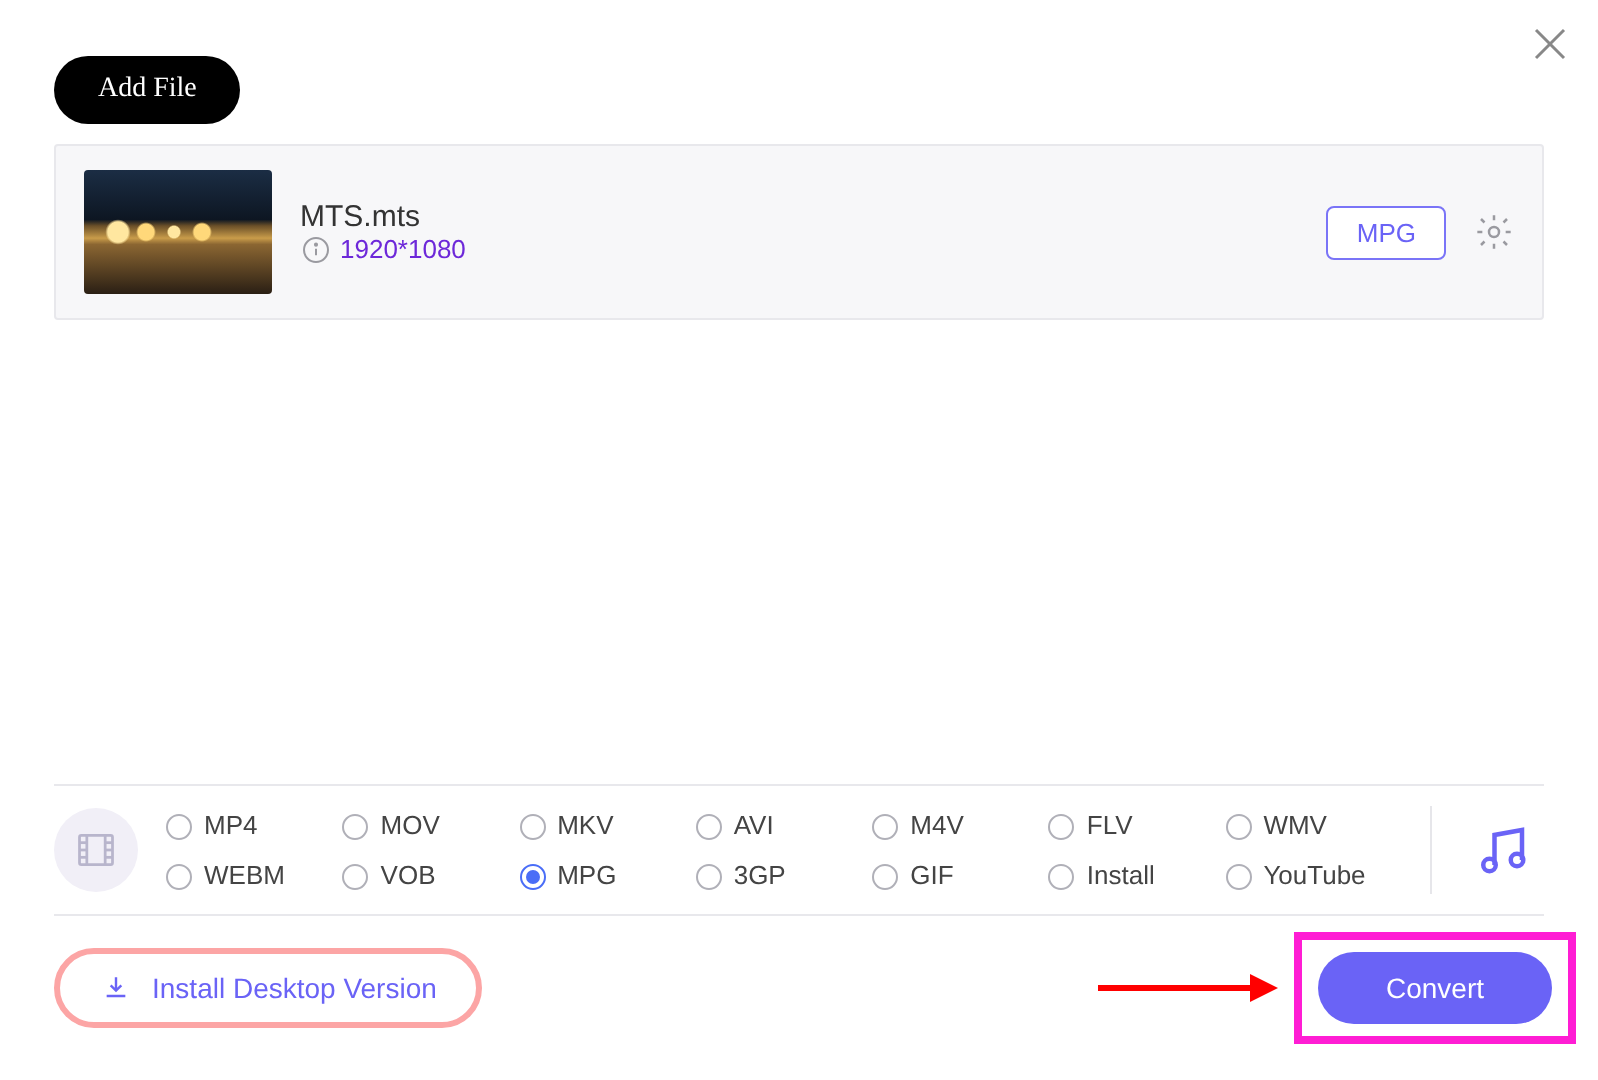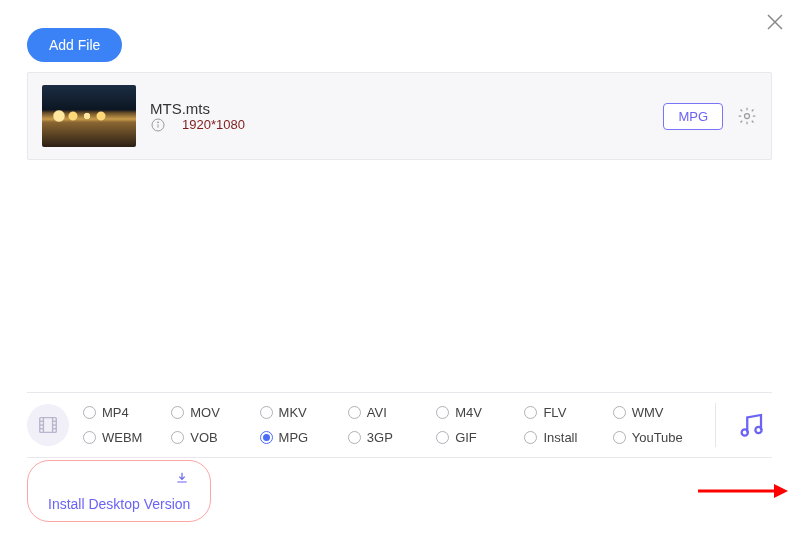--- a/index.html
+++ b/index.html
@@ -18,27 +18,28 @@
   width: 24px;
   height: 24px;
   cursor: pointer;
   color: #888;
 }
 .close-btn svg { width: 100%; height: 100%; }
 .top-bar {
   padding: 28px 27px 10px 27px;
 }
 .add-file-btn {
-  background: #3b82f6;
+  background: #000000;
   color: #fff;
   border: none;
   border-radius: 20px;
   padding: 9px 22px;
   font-size: 14px;
   cursor: pointer;
+  font-family: Liberation Serif, serif;
 }
 .file-list {
   padding: 0 27px;
 }
 .file-item {
   background: #f7f7f9;
   border: 1px solid #e8e8ec;
   border-radius: 2px;
   display: flex;
   align-items: center;
@@ -64,22 +65,22 @@
 }
 .file-meta { flex: 1; }
 .file-name {
   font-size: 15px;
   color: #333;
   margin-bottom: 0;
 }
 .file-dim {
   display: flex;
   align-items: center;
-  gap: 16px;
-  color: #7f1d1d;
+  gap: 4px;
+  color: #6d28d9;
   font-size: 13px;
 }
 .info-icon { width: 16px; height: 16px; }
 .file-right {
   display: flex;
   align-items: center;
   gap: 14px;
 }
 .fmt-badge {
   border: 1px solid #7a74f7;
@@ -114,21 +115,21 @@
 .video-icon-wrap svg { width: 22px; height: 22px; }
 .format-grid {
   flex: 1;
   display: grid;
   grid-template-columns: repeat(6, 1fr);
   grid-template-rows: 1fr 1fr;
   row-gap: 10px;
 }
 .fmt-opt {
   display: flex;
-  align-items: center;
+  align-items: flex-end;
   gap: 6px;
   font-size: 13px;
   color: #444;
   cursor: pointer;
 }
 .radio {
   width: 13px; height: 13px;
   border: 1.5px solid #b0b0b8;
   border-radius: 50%;
   display: inline-flex;
@@ -151,31 +152,30 @@
   margin: 0 6px;
 }
 .bottom-bar {
   position: absolute;
   left: 27px; right: 11px; bottom: 18px;
   display: flex;
   align-items: center;
   justify-content: space-between;
 }
 .install-btn {
-  border: 1px solid #fca5a5;
+  border: 3px solid #fca5a5;
   background: #fff;
   color: #6a63f6;
   border-radius: 22px;
   padding: 9px 20px;
   font-size: 14px;
   display: flex;
-  align-items: flex-end;
+  align-items: flex-start;
   gap: 10px;
   cursor: pointer;
-  flex-direction: column;
 }
 .install-btn svg { width: 16px; height: 16px; }
 .right-group { display: flex; align-items: center; gap: 8px; }
 .arrow-ann { width: 92px; height: 20px; }
 .convert-wrap {
   border: 4px solid #ff1dd4;
   padding: 6px 8px;
 }
 .convert-btn {
   background: #6a63f6;
@@ -310,14 +310,17 @@
     <svg viewBox="0 0 24 24" fill="none" stroke="currentColor" stroke-width="1.8">
         <path d="M12 4v10M8 10l4 4 4-4M5 18h14"></path>
       </svg>
     <span>Install Desktop Version</span>
   </button>
   <div class="right-group">
     <svg class="arrow-ann" viewBox="0 0 92 20">
       <line x1="2" y1="10" x2="78" y2="10" stroke="#ff0000" stroke-width="3"></line>
       <polygon points="78,3 92,10 78,17" fill="#ff0000"></polygon>
     </svg>
+    <div class="convert-wrap">
+      <button class="convert-btn">Convert</button>
+    </div>
   </div>
 </div>
 
 </body></html>

